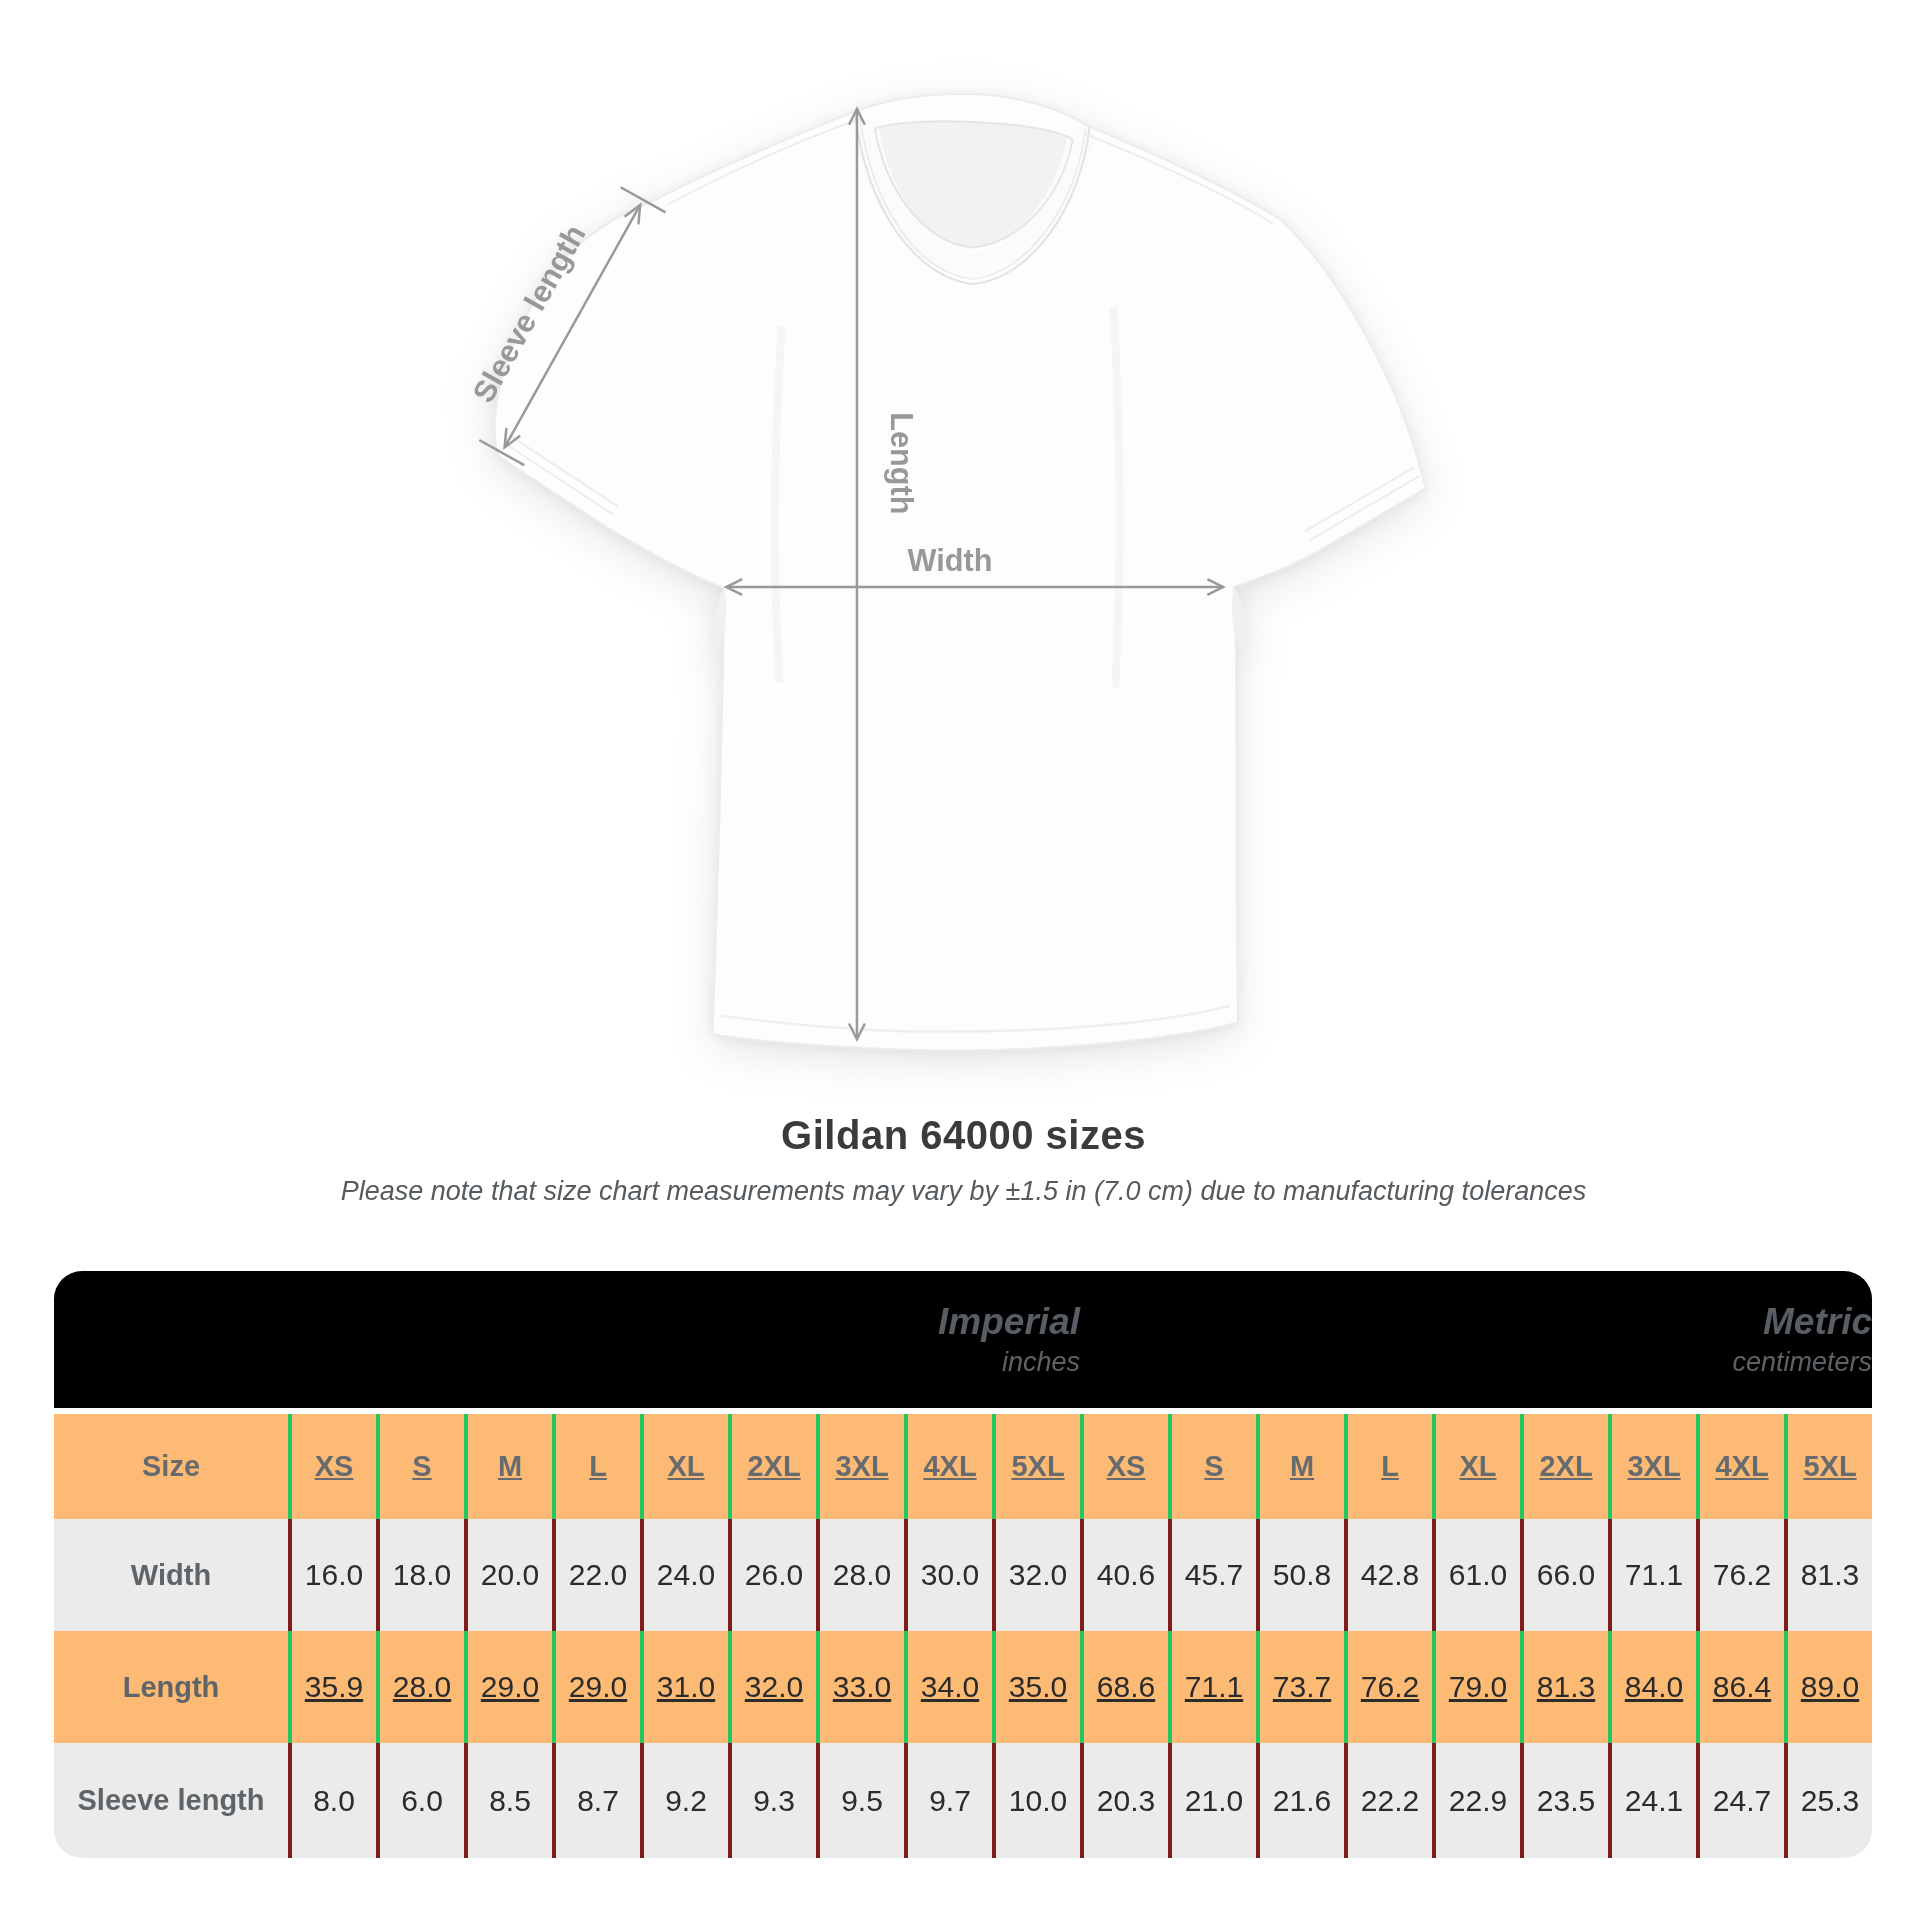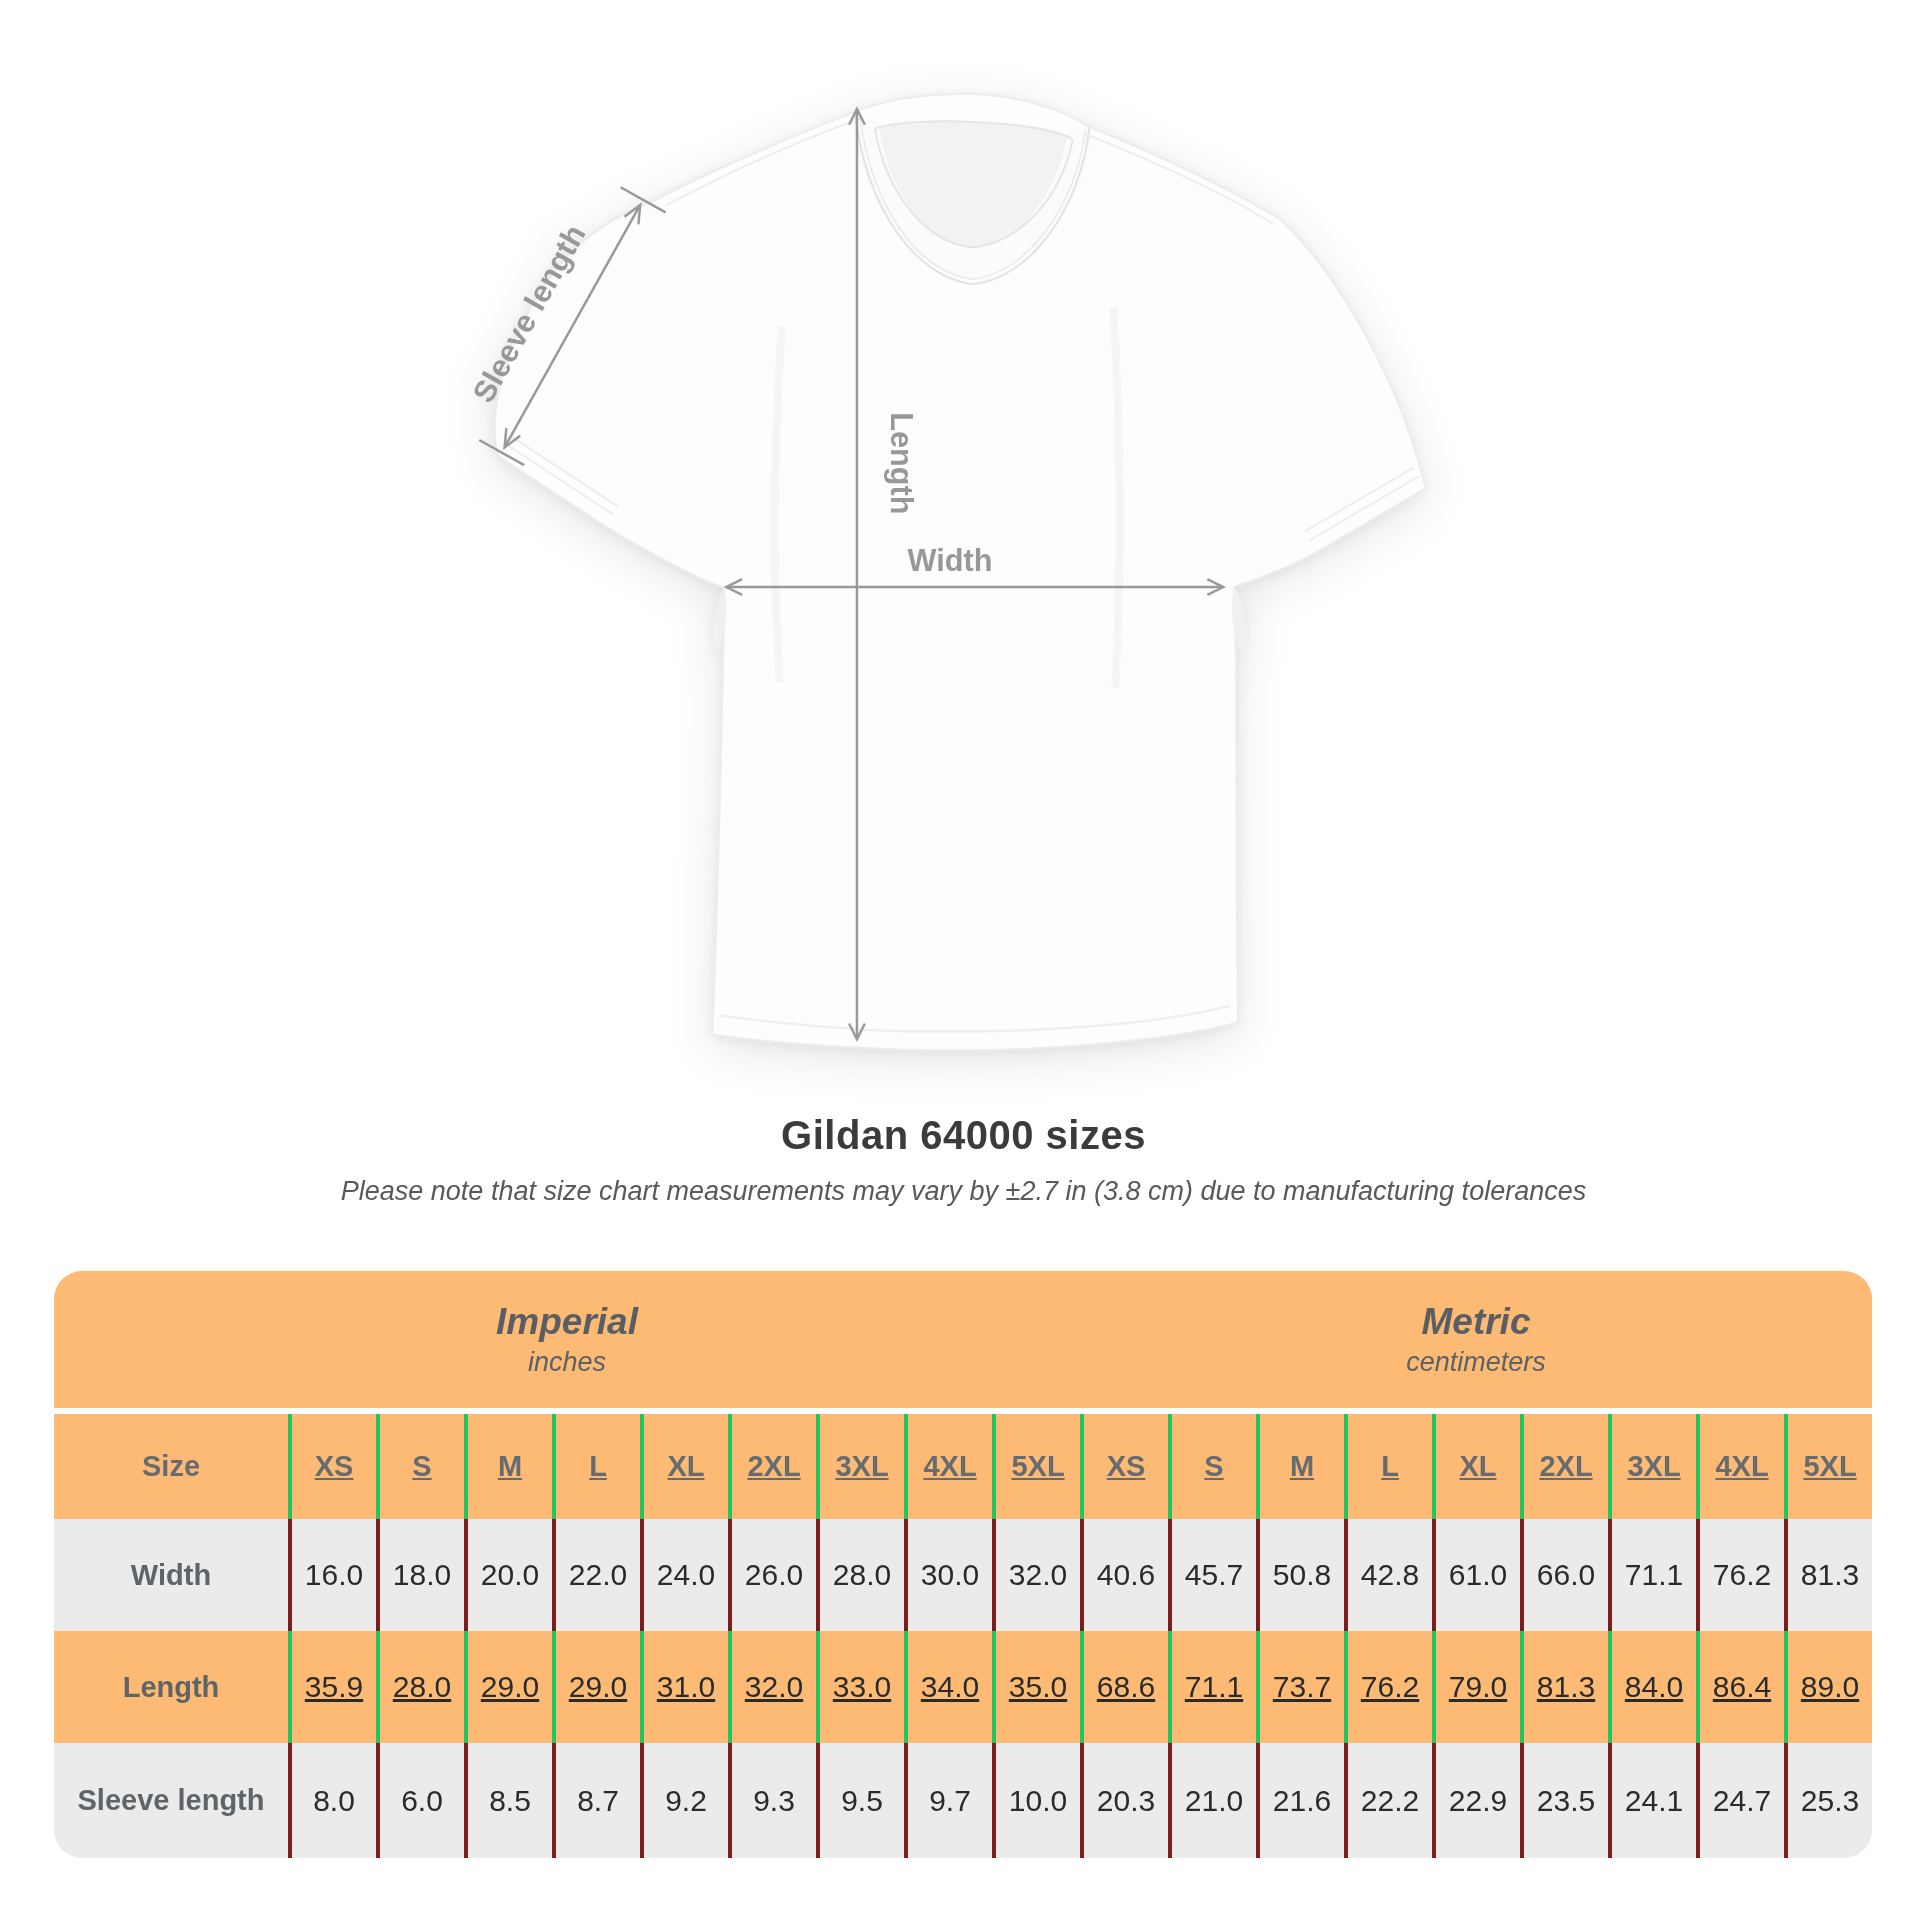--- a/index.html
+++ b/index.html
@@ -14,21 +14,21 @@
   
   .caption{position:absolute;left:0;top:1113px;width:100%;text-align:center;}
   .caption h1{margin:0;font-size:40px;font-weight:700;color:#3b3b3b;letter-spacing:0.5px;}
   .caption p{margin:18px 0 0 0;font-size:27px;font-style:italic;color:#555a5e;}
 
   
   .table-wrap{position:absolute;left:54px;top:1271px;width:1818px;}
   table.size-table{width:1818px;border-collapse:separate;border-spacing:0;table-layout:fixed;}
   .size-table td{padding:0;text-align:center;vertical-align:middle;}
 
-  .band-row td{height:137px;background:#fdba74;}
+  .band-row td{height:137px;background:#000000;text-align:right;}
   .band-l{border-top-left-radius:28px;}
   .band-r{border-top-right-radius:28px;}
   .band-label{font-size:37px;font-weight:700;font-style:italic;color:#585e63;}
   .band-sub{margin-top:4px;font-size:27px;font-style:italic;color:#5d6267;}
 
   .gap-row td{height:6px;background:#ffffff;}
 
   .hdr-row td{height:105px;background:#ffffff;font-size:29px;font-weight:700;color:#666b70;}
   .data-row td{height:112px;font-size:30px;color:#2b2b2b;}
   .data-row td.lbl{font-size:29px;font-weight:700;color:#5f6468;}
@@ -106,21 +106,21 @@
     </g>
     <g fill="#96989a" font-family="Liberation Sans, DejaVu Sans, sans-serif" font-size="31" font-weight="bold">
       <text x="490" y="497" text-anchor="middle">Width</text>
       <text transform="translate(430,388) rotate(90)" text-anchor="middle">Length</text>
       <text transform="translate(74,242) rotate(-60.8)" text-anchor="middle">Sleeve length</text>
     </g>
   </svg>
 
   <div class="caption">
     <h1>Gildan 64000 sizes</h1>
-    <p>Please note that size chart measurements may vary by ±2.7 in (3.8 cm) due to manufacturing tolerances</p>
+    <p>Please note that size chart measurements may vary by ±1.5 in (7.0 cm) due to manufacturing tolerances</p>
   </div>
 
   <div class="table-wrap">
     <table class="size-table">
       <colgroup>
         <col style="width:234px">
         <col>
           <col>
           <col>
           <col>

